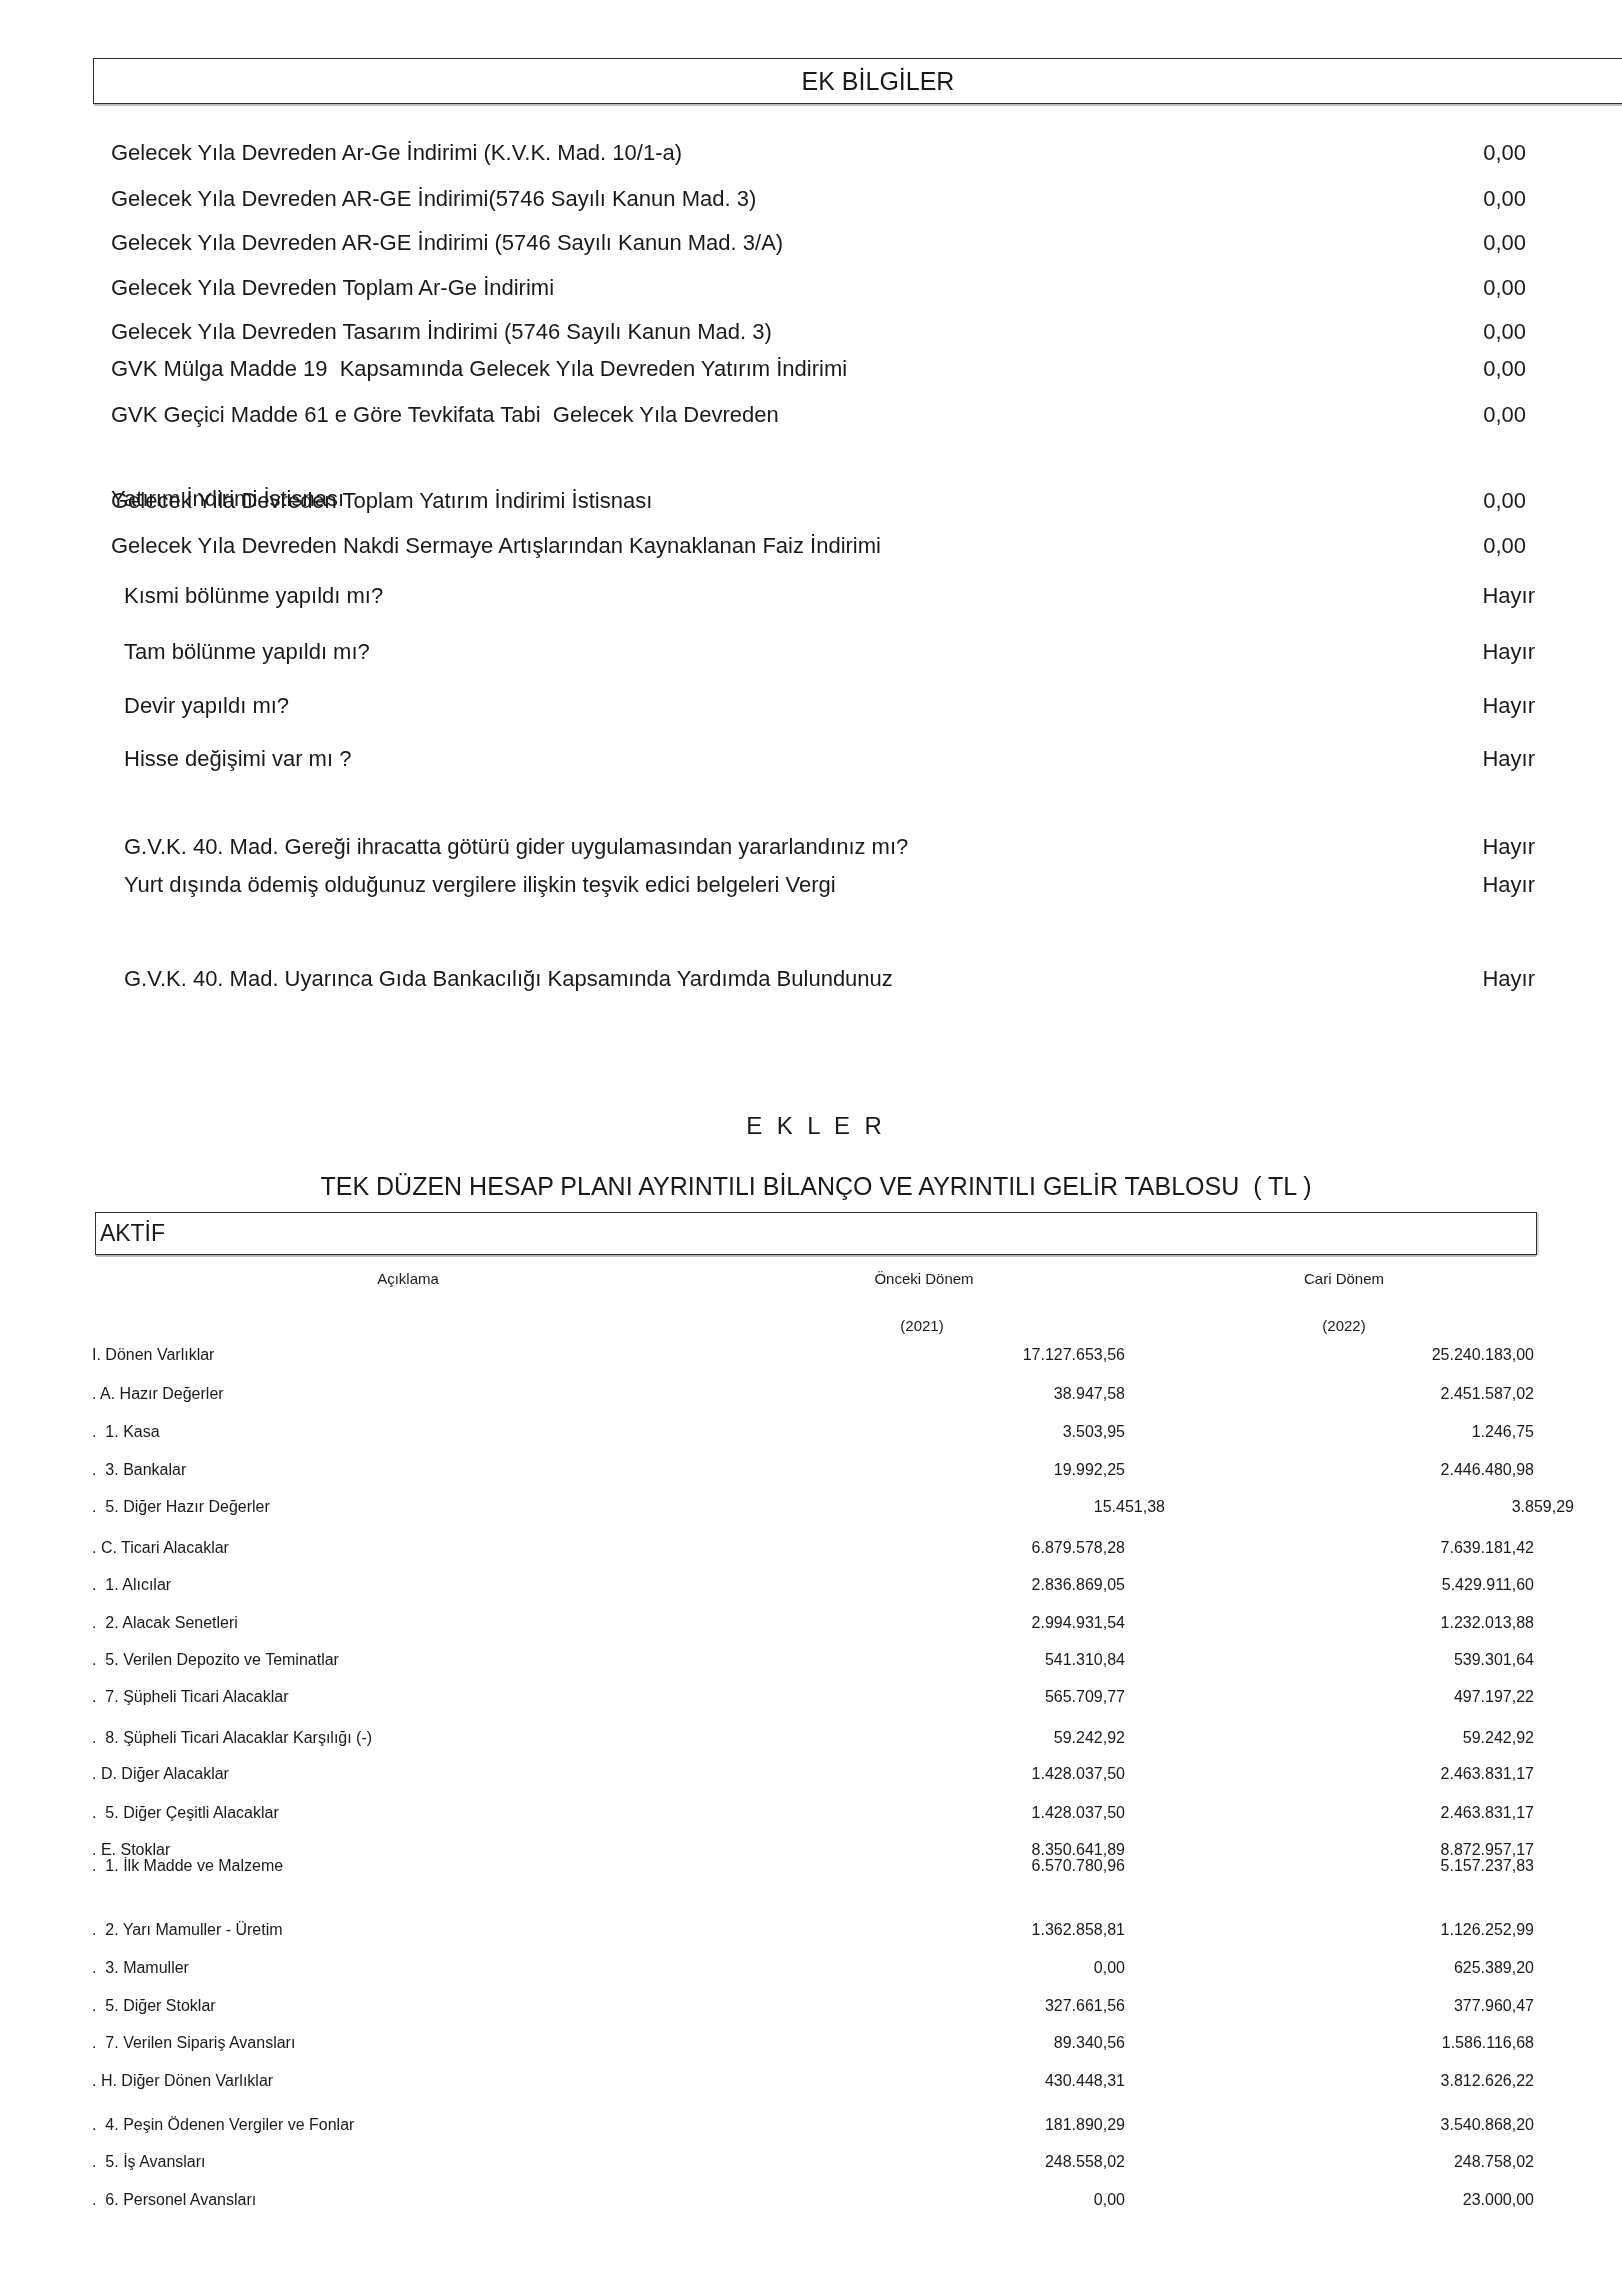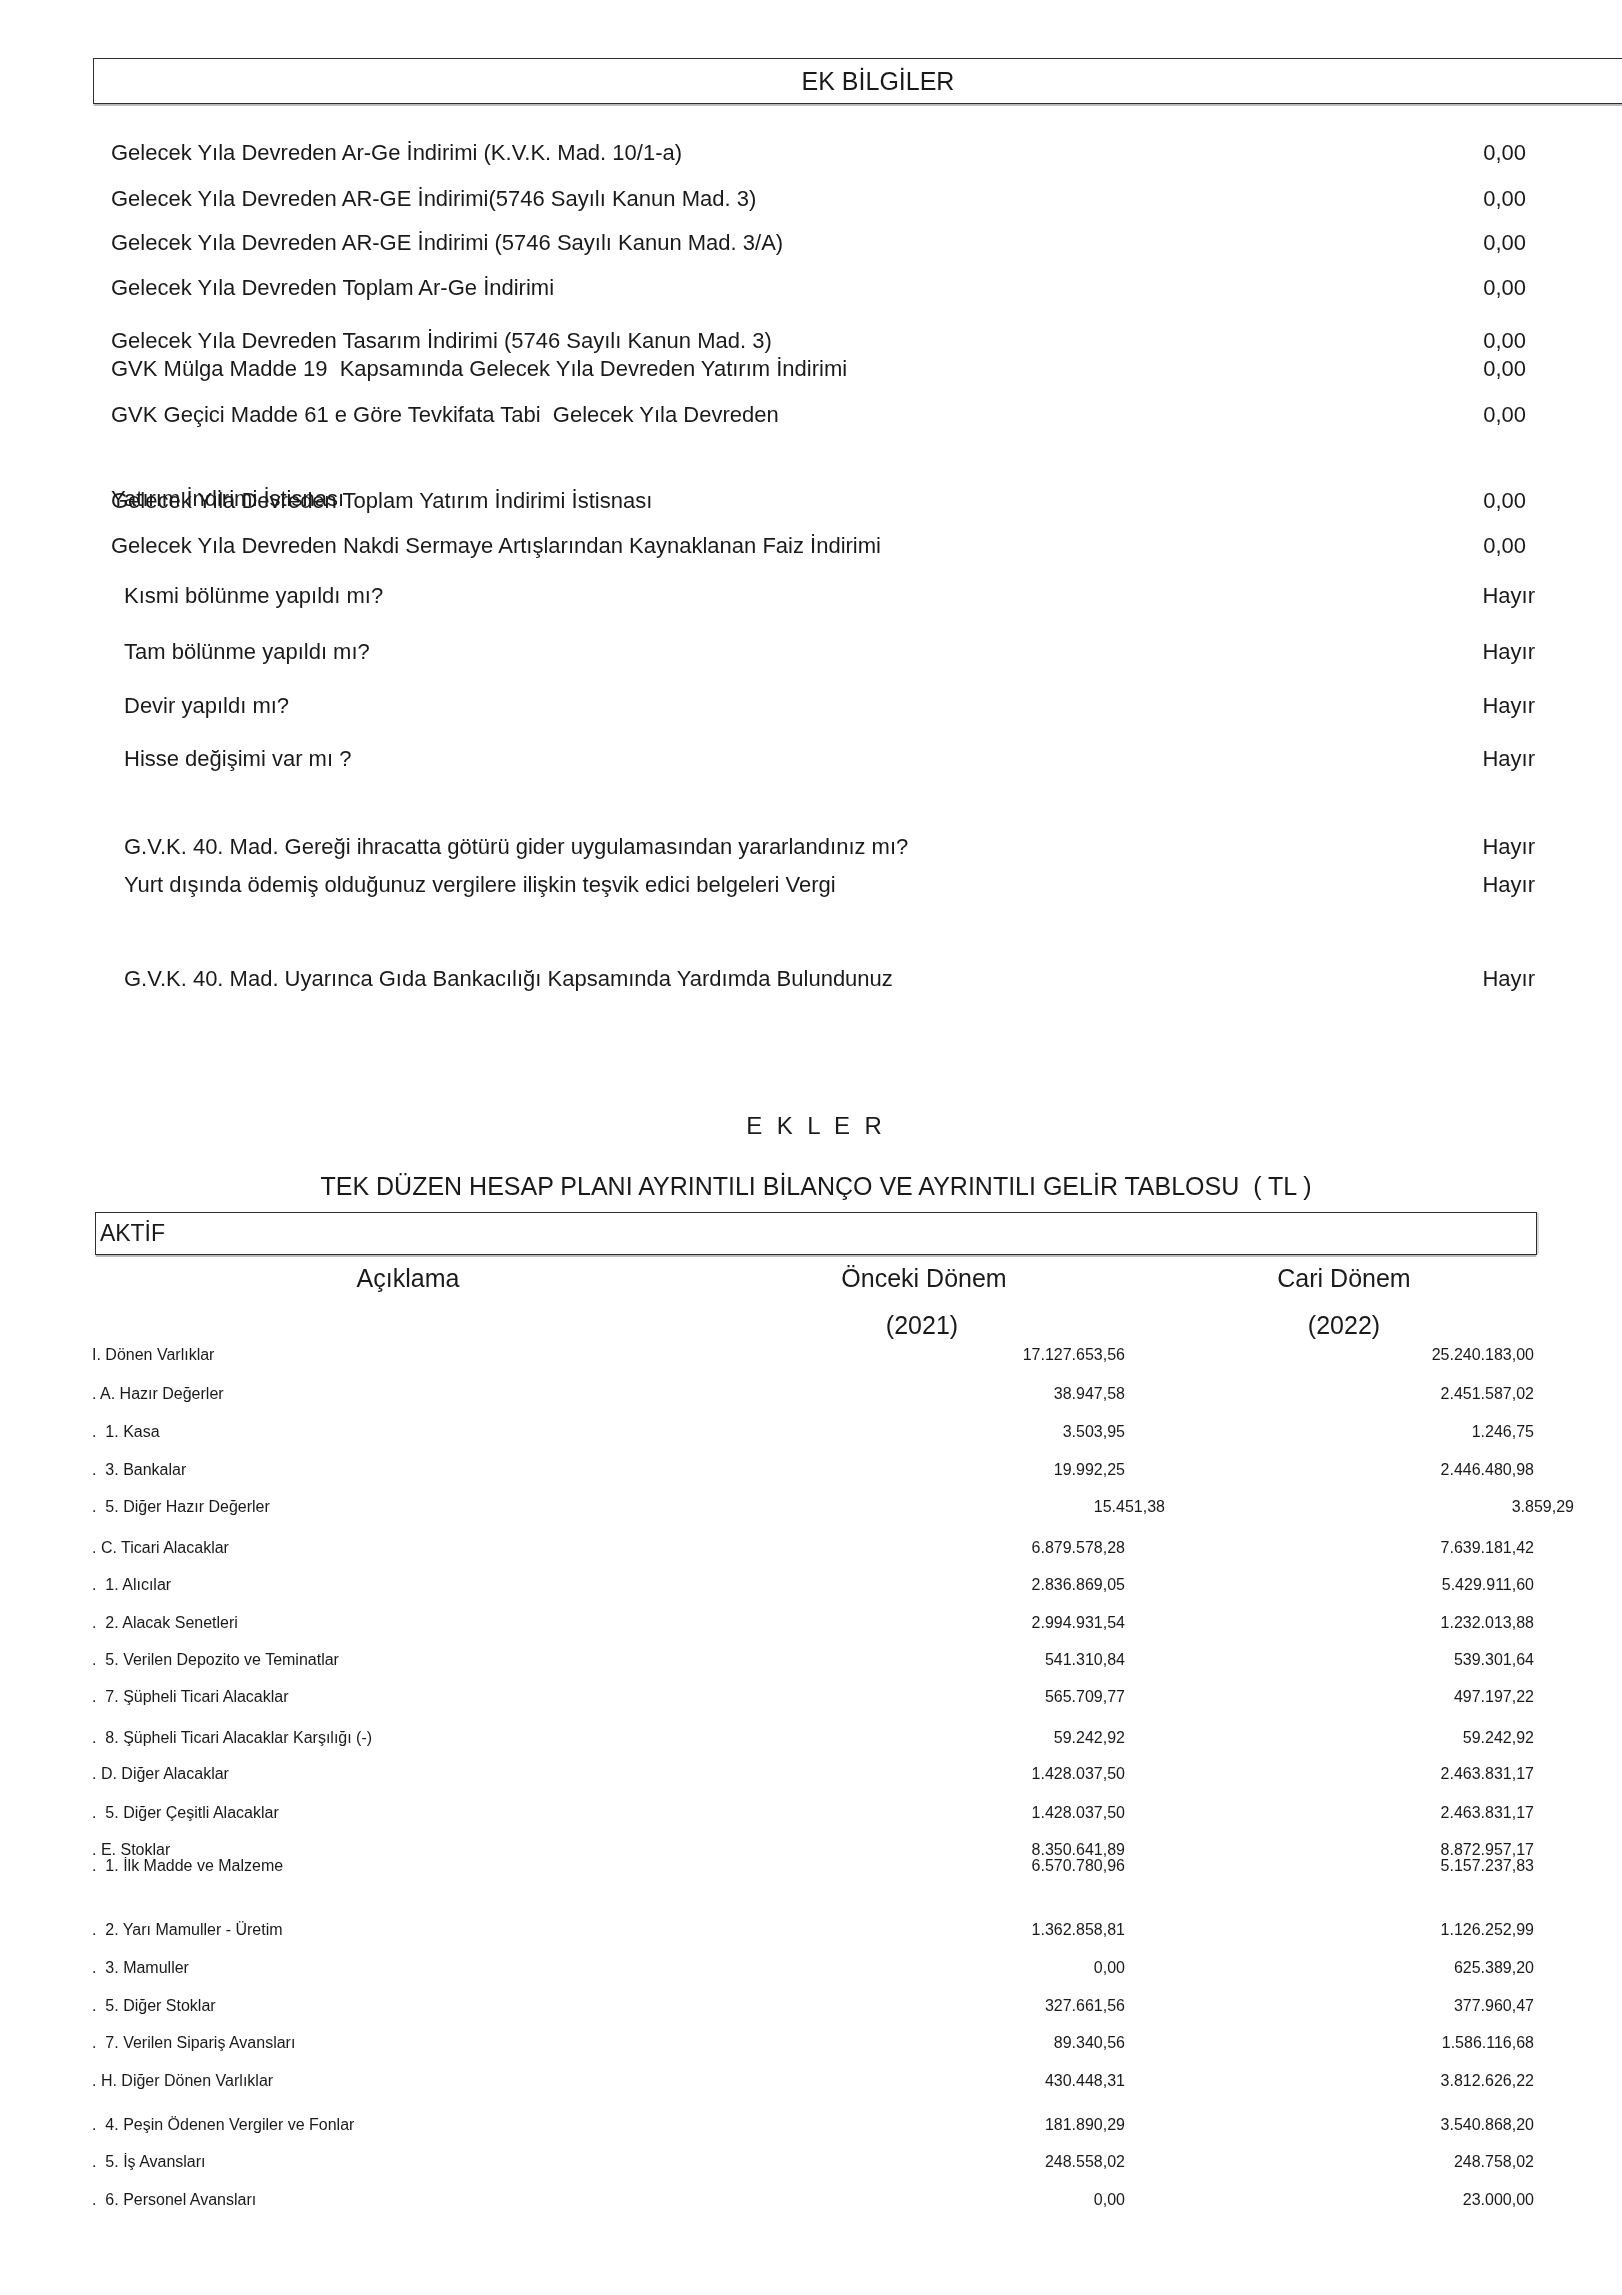--- a/index.html
+++ b/index.html
@@ -43,21 +43,21 @@
   .ekler-heading {
     position: absolute; left: 95px; top: 1112px; width: 1442px;
     text-align: center; font-size: 24px; letter-spacing: 3.9px; white-space: pre;
   }
   .table-title {
     position: absolute; left: 95px; top: 1172px; width: 1442px;
     text-align: center; font-size: 25px; white-space: pre;
   }
   .col-head {
     position: absolute; transform: translateX(-50%);
-    font-size: 25px; white-space: pre; line-height: 27.5px;
+    font-size: 15px; white-space: pre; line-height: 27.5px;
   }
   .table-section .row { height: 27.5px; line-height: 27.5px; font-size: 16px; }
   .table-section .t-lbl { position: absolute; left: 92px; top: 0; white-space: pre; }
   .table-section .t-v1 { position: absolute; right: 497px; top: 0; white-space: pre; }
   .table-section .t-v2 { position: absolute; right: 88px; top: 0; white-space: pre; }
 </style>
 </head>
 <body>
 
 <div class="page">
@@ -81,21 +81,21 @@
       <div class="row" style="top: 228px;">
         <span class="lbl">Gelecek Yıla Devreden AR-GE İndirimi (5746 Sayılı Kanun Mad. 3/A)</span>
         <span class="val">0,00</span>
       </div>
 
       <div class="row" style="top: 273px;">
         <span class="lbl">Gelecek Yıla Devreden Toplam Ar-Ge İndirimi</span>
         <span class="val">0,00</span>
       </div>
 
-      <div class="row" style="top: 317px; margin-top: 9px;">
+      <div class="row" style="top: 317px;">
         <span class="lbl">Gelecek Yıla Devreden Tasarım İndirimi (5746 Sayılı Kanun Mad. 3)</span>
         <span class="val">0,00</span>
       </div>
 
       <div class="row" style="top: 354px;">
         <span class="lbl">GVK Mülga Madde 19  Kapsamında Gelecek Yıla Devreden Yatırım İndirimi</span>
         <span class="val">0,00</span>
       </div>
 
       <div class="row" style="top: 400px;">

